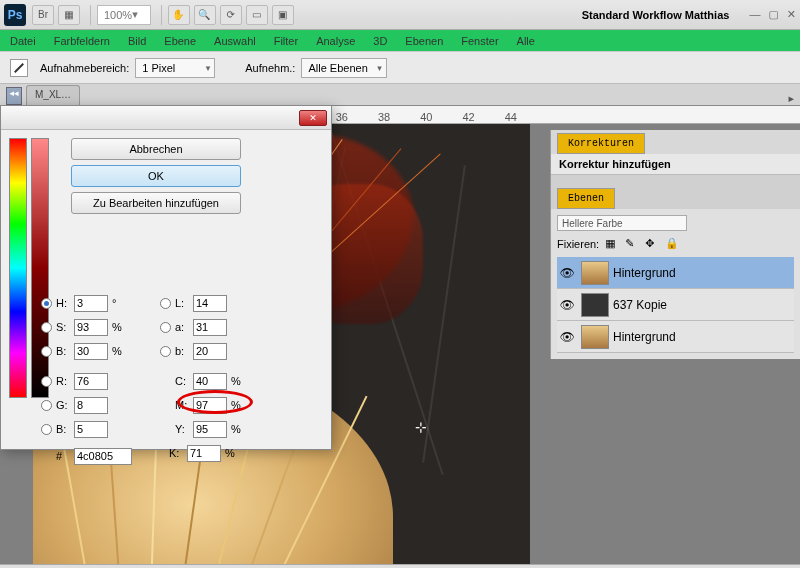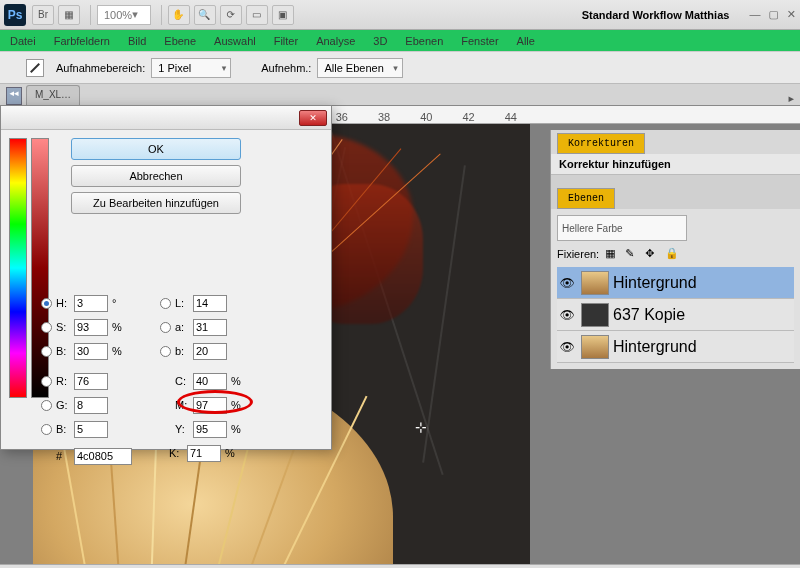--- a/index.html
+++ b/index.html
@@ -6,21 +6,21 @@
   body { background: #f0f0f0; width: 800px; height: 568px; overflow: hidden; position: relative; }
   .topbar { height: 30px; background: linear-gradient(#e8e8e8,#d8d8d8); display: flex; align-items: center; padding: 0 4px; border-bottom: 1px solid #aaa; }
   .ps-icon { width: 22px; height: 22px; background: #0a2236; color: #6fb7ff; display: flex; align-items: center; justify-content: center; font-weight: bold; border-radius: 3px; font-size: 12px; margin-right: 6px;}
   .top-btn { width: 22px; height: 20px; border: 1px solid #bbb; background: #e4e4e4; margin-right: 4px; display:flex;align-items:center;justify-content:center;font-size:10px;color:#555;border-radius:2px;}
   .zoom-sel { height:20px; border:1px solid #bbb; background:#fff; padding:0 12px 0 6px; margin-right:4px; color:#777; display:flex;align-items:center;}
   .sep { width:1px; height:20px; background:#bbb; margin:0 6px;}
   .ws-title { margin-left:auto; font-weight:bold; }
   .win-ctrls { display:flex; margin-left:20px; gap:8px; color:#666;}
   .menubar { height:22px; background:#22c55e; display:flex; align-items:center; padding:0 10px; gap:18px; border-bottom:1px solid #ccc;}
   .menubar span{color:#333;}
-  .optionsbar { height:32px; background:#eaeaea; display:flex; align-items:center; padding:0 26px; border-bottom:1px solid #bbb;}
+  .optionsbar { height:32px; background:#eaeaea; display:flex; align-items:center; padding:0 10px; border-bottom:1px solid #bbb;}
   .eyedrop { width:18px;height:18px;background:#fff;border:1px solid #999; margin-right:12px;position:relative;}
   .eyedrop::after{content:"";position:absolute;width:2px;height:12px;background:#333;transform:rotate(45deg);left:7px;top:2px;}
   .opt-label{margin-right:6px;}
   .dropdown{height:20px;border:1px solid #aaa;background:#f8f8f8;padding:0 18px 0 6px;display:flex;align-items:center;position:relative;min-width:80px;}
   .dropdown::after{content:"▾";position:absolute;right:4px;color:#666;font-size:9px;}
   .tabarea{height:22px;background:#d4d4d4;display:flex;align-items:flex-end;border-bottom:1px solid #888;}
   .tab{height:20px;padding:3px 8px;background:#c8c8c8;border:1px solid #999;border-bottom:none;font-size:10px;color:#444;margin-left:4px;border-radius:3px 3px 0 0;white-space:nowrap;overflow:hidden;}
   .tab.active{background:#e8e8e8;}
   .ruler-h{height:18px;background:#f4f4f4;border-bottom:1px solid #aaa;font-size:8px;color:#555;padding-left:40px;display:flex;gap:30px;align-items:flex-end;}
   .main-area{position:relative;height:460px;background:#808080;}
@@ -53,29 +53,29 @@
   .fld-inp{width:34px;height:17px;border:1px solid #888;background:#fff;padding:0 2px;text-align:left;}
   .fld-unit{width:18px;margin-left:4px;}
   .fld-col{display:inline-flex;align-items:center;}
   .hexrow{display:flex;align-items:center;margin-top:6px;}
   .k-circle{position:absolute;left:176px;top:284px;width:76px;height:24px;border:3px solid #e00000;border-radius:50%;pointer-events:none;}
   .panels{position:absolute;right:0;top:130px;width:250px;background:#d8d8d8;border-left:1px solid #999;}
   .panel-tab{display:inline-block;padding:4px 10px;background:#c8c8c8;border:1px solid #999;font-size:10px;margin-right:2px;}
   .panel-tab.active{background:#eab308;font-family:Liberation Mono, monospace;}
   .panel-hdr{padding:4px 8px;font-weight:bold;font-size:11px;background:#e8e8e8;border-bottom:1px solid #bbb;}
   .panel-body{background:#e0e0e0;padding:6px;}
-  .blend-sel{width:130px;height:26px;border:1px solid #aaa;background:#f8f8f8;padding:0 4px;font-size:10px;color:#555;}
+  .blend-sel{width:130px;height:16px;border:1px solid #aaa;background:#f8f8f8;padding:0 4px;font-size:10px;color:#555;}
   .lock-row{display:flex;align-items:center;gap:6px;margin:6px 0;font-size:10px;}
   .lock-ico{width:14px;height:14px;}
   .layer{display:flex;align-items:center;height:32px;border-bottom:1px solid #bbb;background:#e4e4e4;}
   .layer.sel{background:#90b4e0;}
   .eye{width:20px;text-align:center;font-size:12px;}
   .thumb{width:28px;height:24px;border:1px solid #888;margin:0 4px;background:#333;}
   .thumb.blonde-thumb{background:linear-gradient(#e8c888,#a87840);}
-  .layer-name{font-size:16px;white-space:nowrap;overflow:hidden;}
+  .layer-name{font-size:12px;white-space:nowrap;overflow:hidden;}
   .cursor-cross{position:absolute;left:415px;top:295px;color:#fff;font-size:14px;pointer-events:none;z-index:5;}
 </style>
 </head>
 <body>
 
 <div class="topbar">
   <div class="ps-icon">Ps</div>
   <div class="top-btn">Br</div>
   <div class="top-btn">▦</div>
   <div class="sep"></div>
@@ -220,22 +220,22 @@
 </div>
 
 <div class="colorpicker">
   <div class="cp-title">
     <div class="cp-close">✕</div>
   </div>
   <div class="cp-body">
     <div class="hue-bar"></div>
     <div class="hue-bar2"></div>
     <div class="cp-right">
+      <div class="cp-btn">Abbrechen</div>
       <div class="cp-btn ok">OK</div>
-      <div class="cp-btn">Abbrechen</div>
       <div class="cp-btn">Zu Bearbeiten hinzufügen</div>
     </div>
   </div>
 
   <div class="cp-fields">
 
     <div class="fld-row">
       <div class="fld-col">
           <div class="radio on"></div>
           <span class="fld-lbl">H:</span>

